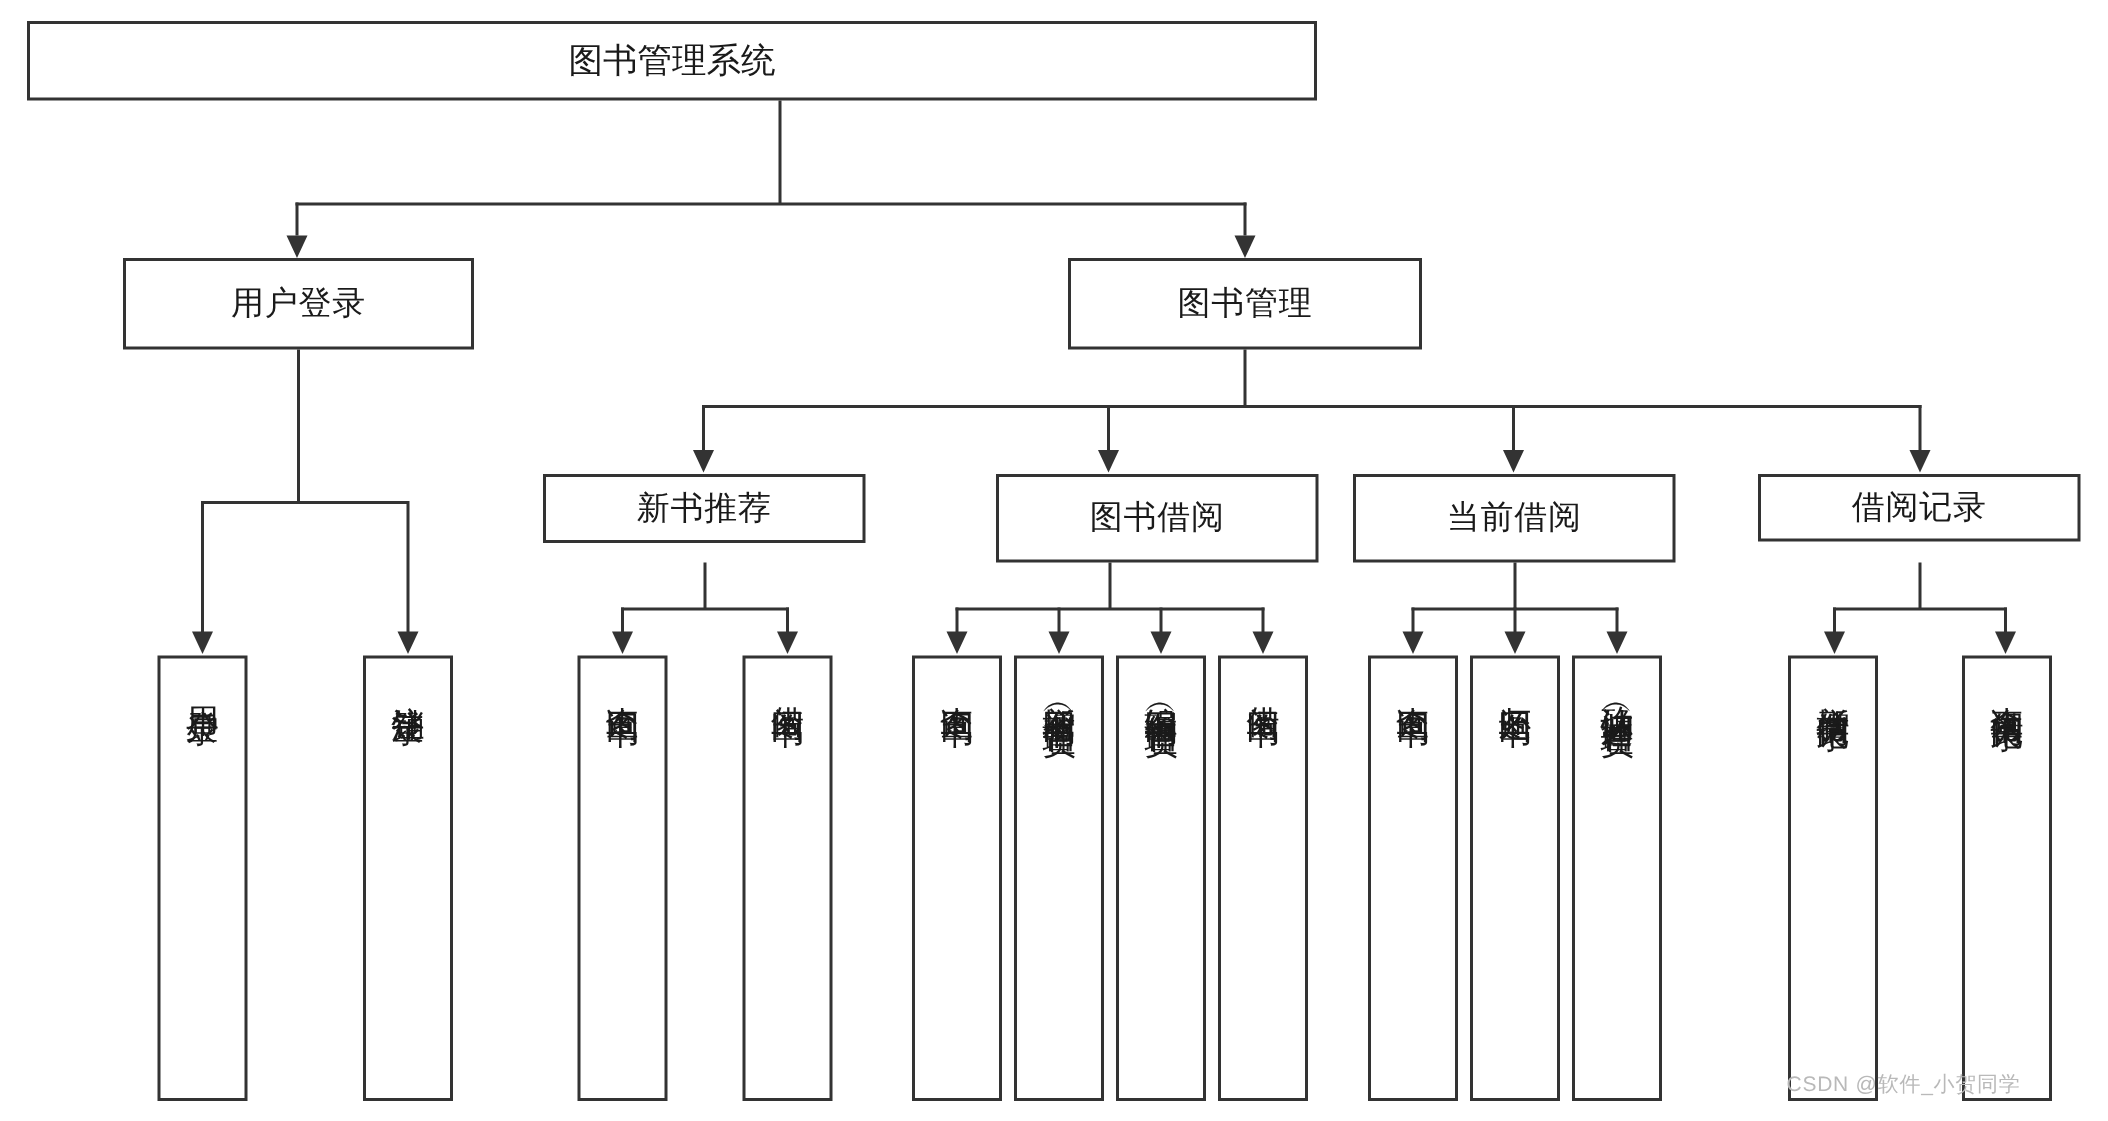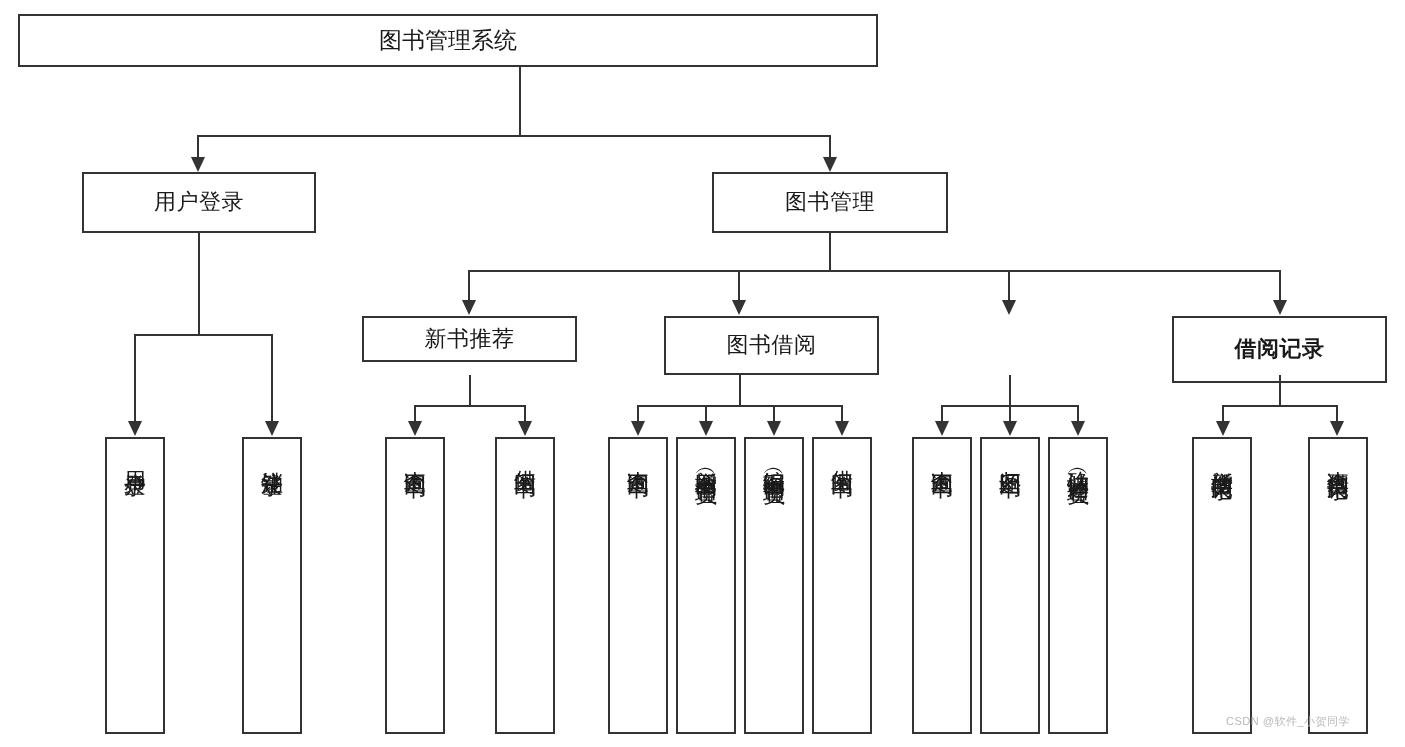--- a/index.html
+++ b/index.html
@@ -68,23 +68,23 @@
     width: 0;
     height: 0;
     border-left: 7px solid transparent;
     border-right: 7px solid transparent;
     border-top: 15px solid #333333;
   }
 
   
   #watermark {
     position: absolute;
-    left: 1226px;
+    left: 1191px;
     top: 714px;
-    font-size: 11px;
+    font-size: 14px;
     color: #b9b9b9;
     white-space: nowrap;
     letter-spacing: 0.5px;
   }
 </style>
 </head>
 <body>
 
 <div id="canvas">
 
@@ -126,21 +126,24 @@
   <div class="arrow" style="left:1002px; top:300px;"></div>
   <div class="vline" style="left:1279px; top:270px; width:2px; height:31px;"></div>
   <div class="arrow" style="left:1273px; top:300px;"></div>
 
   <div class="node h" style="left:362px; top:316px; width:215px; height:46px;">
     <span>新书推荐</span>
   </div>
   <div class="node h" style="left:632px; top:316px; width:215px; height:59px;margin-left:32px;">
     <span>图书借阅</span>
   </div>
-  <div class="node h" style="left:1172px; top:316px; width:215px; height:67px;font-weight:bold;">
+  <div class="node h" style="left:902px; top:316px; width:215px; height:59px;">
+    <span>当前借阅</span>
+  </div>
+  <div class="node h" style="left:1172px; top:316px; width:215px; height:45px;">
     <span>借阅记录</span>
   </div>
 
   <div class="vline" style="left:469px; top:375px; width:2px; height:31px;"></div>
   <div class="hline" style="left:414px; top:405px; width:112px; height:2px;"></div>
   <div class="vline" style="left:414px; top:405px; width:2px; height:17px;"></div>
   <div class="arrow" style="left:408px; top:421px;"></div>
   <div class="vline" style="left:524px; top:405px; width:2px; height:17px;"></div>
   <div class="arrow" style="left:518px; top:421px;"></div>
 

